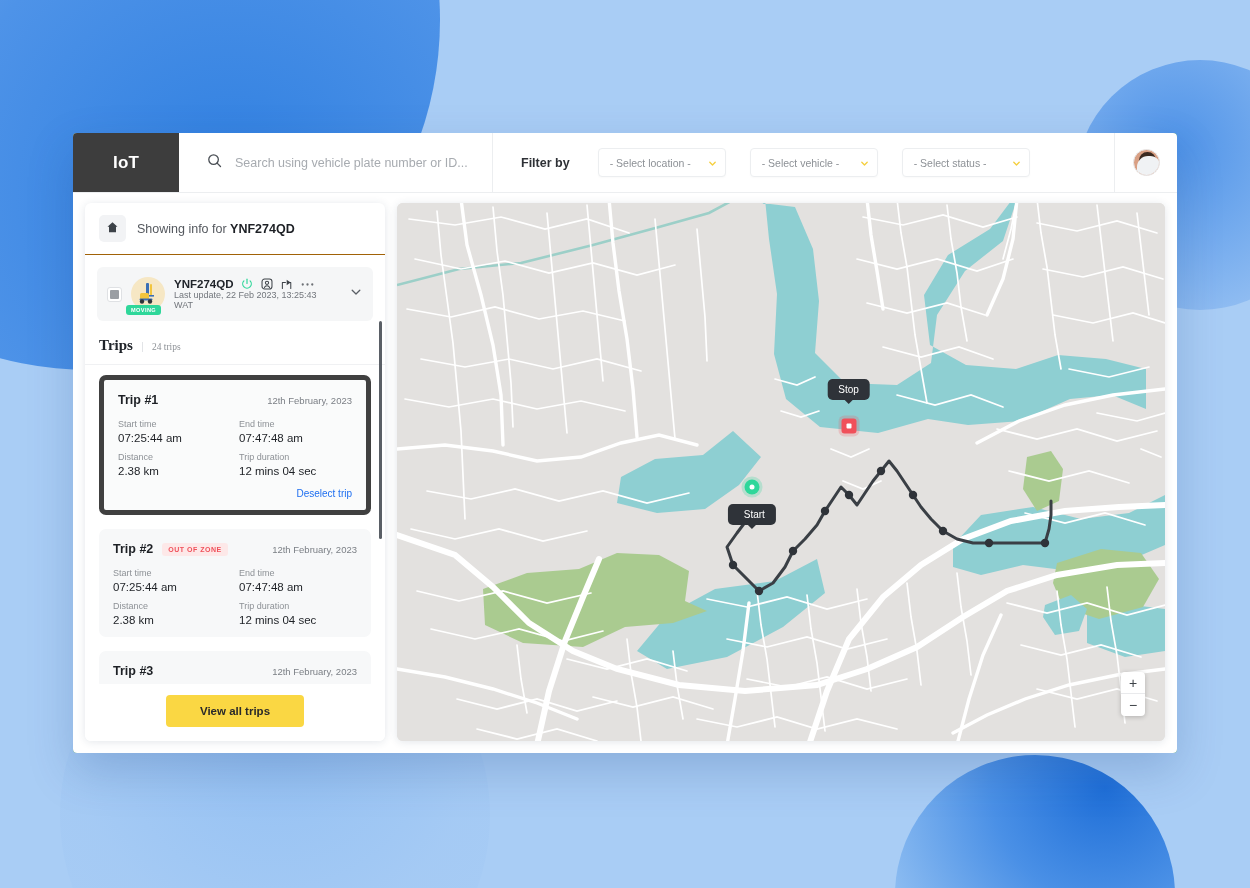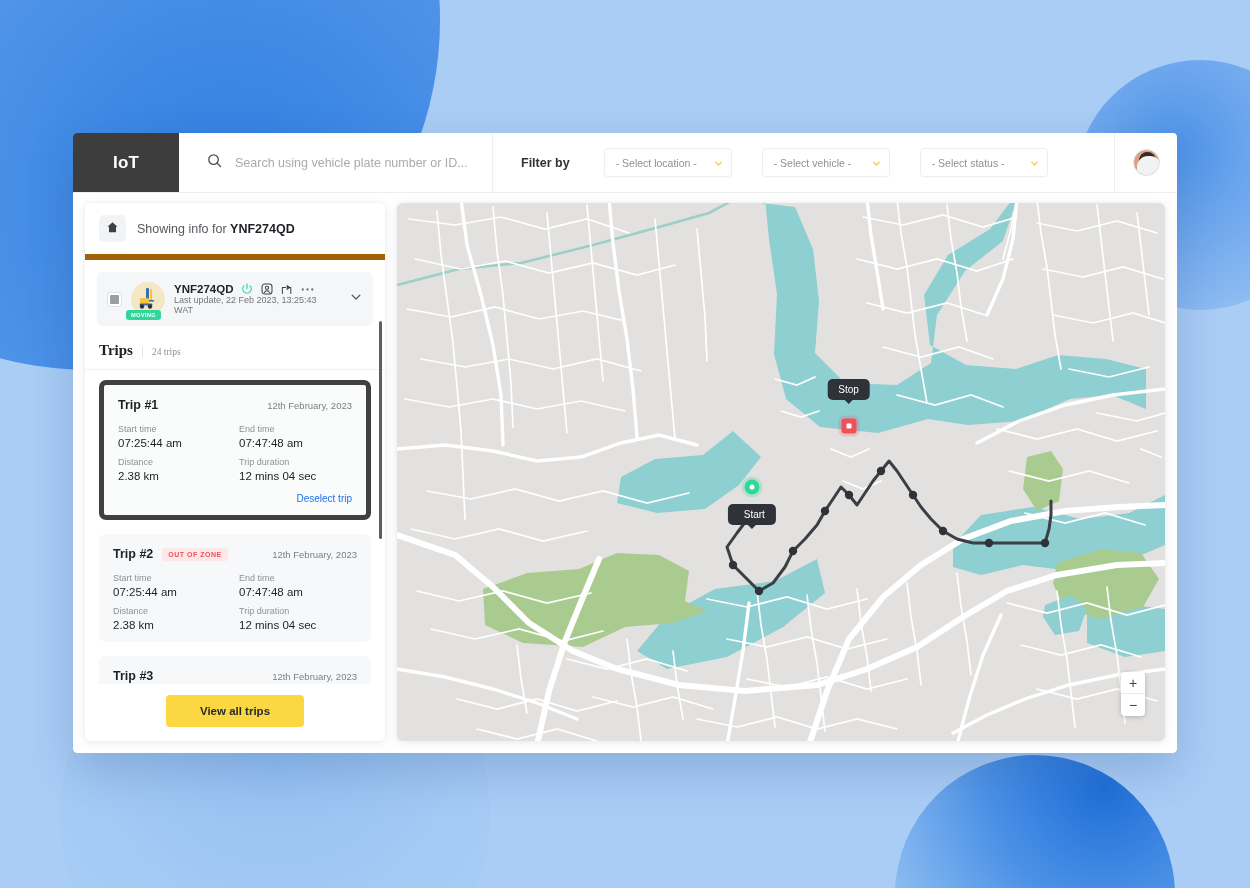--- a/index.html
+++ b/index.html
@@ -51,21 +51,21 @@
   .logo { width: 106px; background: #3d3d3d; display: flex; align-items: center;
           justify-content: center; color: #fff; font-size: 17px; font-weight: bold;
           letter-spacing: .2px; }
   .searchwrap { flex: none; width: 314px; display: flex; align-items: center;
                 gap: 13px; padding-left: 28px; border-right: 1px solid #eceef0; }
   .search-input {
     border: 0; outline: 0; font-size: 12.5px; color: #9a9ea3; width: 100%;
     font-family: "Liberation Sans", sans-serif; background: transparent;
   }
   .search-input::placeholder { color: #a7abb0; }
-  .filterzone { flex: 1; display: flex; align-items: center; gap: 30px; padding-left: 28px; }
+  .filterzone { flex: 1; display: flex; align-items: center; gap: 24px; padding-left: 28px; }
   .filter-label { font-size: 12.5px; color: #2e3136; font-weight: bold; margin-right: 4px; }
   .select {
     width: 128px; height: 29px; border: 1px solid #eceef0; border-radius: 4px;
     background: #fff; display: flex; align-items: center; justify-content: space-between;
     padding: 0 8px 0 11px; font-size: 10.5px; color: #8d9196; cursor: pointer;
     box-shadow: 0 1px 2px rgba(0,0,0,.025);
   }
   .chev-y { width: 9px; height: 9px; }
   .avatarzone { width: 63px; display: flex; align-items: center; justify-content: center;
                 border-left: 1px solid #eceef0; }
@@ -83,21 +83,21 @@
   
   .body { flex: 1; display: flex; background: #fff; padding: 10px 12px 12px 12px; gap: 12px; min-height: 0; }
 
   
   .sidebar {
     width: 300px; flex: none; background: #fff; border-radius: 6px;
     box-shadow: 0 1px 9px rgba(40,60,90,.13); display: flex; flex-direction: column;
     position: relative; overflow: hidden;
   }
   .sb-head { display: flex; align-items: center; gap: 11px; padding: 12px 14px;
-             border-bottom: 6px solid #a16207; flex: none; }
+             border-bottom: 1px solid #a16207; flex: none; }
   .home-btn { width: 27px; height: 27px; border-radius: 5px; background: #f2f3f5;
               display: flex; align-items: center; justify-content: center; }
   .sb-head-text { font-size: 12.5px; color: #54585e; }
   .sb-head-text b { color: #1d2025; font-weight: bold; }
 
   .veh-card { margin: 12px 12px 0 12px; background: #f5f6f7; border-radius: 6px;
               padding: 10px 10px; display: flex; align-items: center; gap: 9px; flex: none; }
   .veh-check { width: 15px; height: 15px; border-radius: 3px; background: #fff;
                border: 1px solid #dfe1e4; display: flex; align-items: center;
                justify-content: center; flex: none; }

